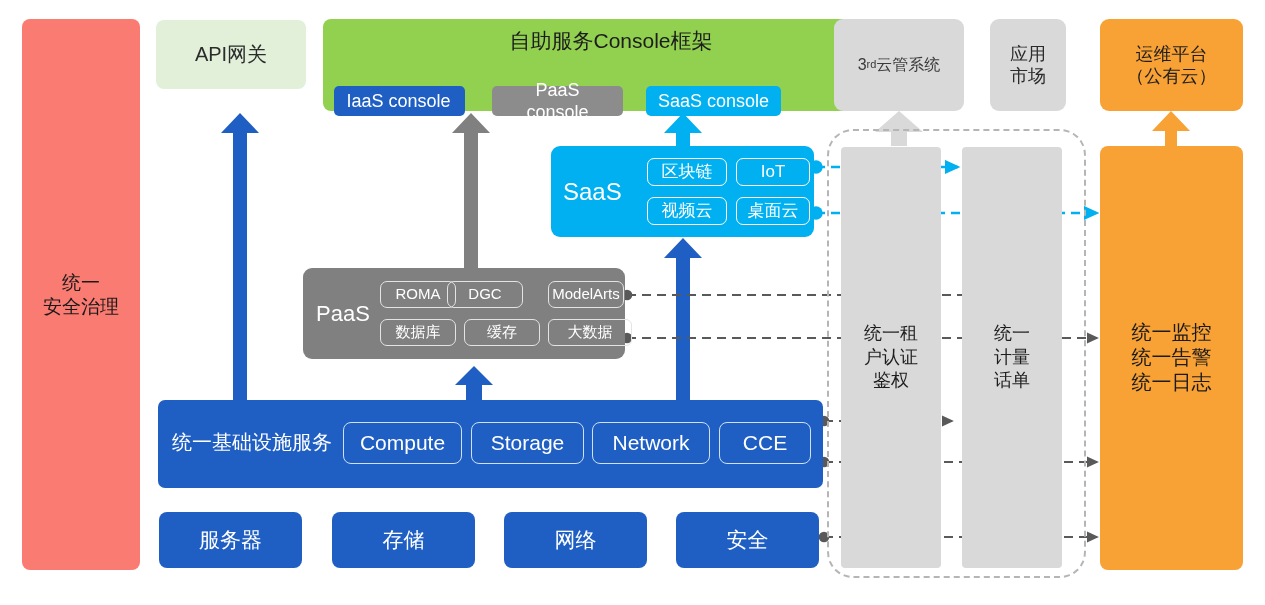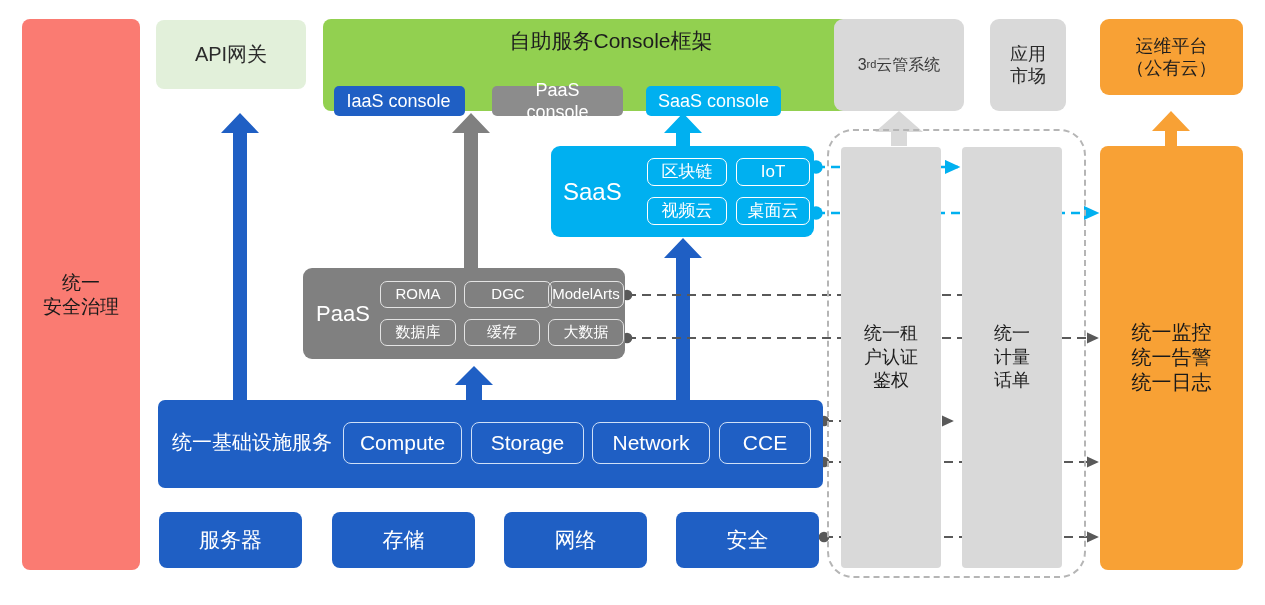--- a/index.html
+++ b/index.html
@@ -86,21 +86,21 @@
   #app-market {
     left: 990px; top: 19px; width: 76px; height: 92px;
     background: #D9D9D9;
     border-radius: 9px;
     color: #2b2b2b;
     font-size: 18px;
     white-space: pre-line;
   }
   
   #ops-platform {
-    left: 1100px; top: 19px; width: 143px; height: 76px;
+    left: 1100px; top: 19px; width: 143px; height: 92px;
     background: #F8A135;
     border-radius: 9px;
     color: #1d1d1d;
     font-size: 18px;
     white-space: pre-line;
   }
   
   #ops-pillar {
     left: 1100px; top: 146px; width: 143px; height: 424px;
     background: #F8A135;
@@ -355,25 +355,25 @@
     <div id="saas-label">SaaS</div>
     <div class="saas-chip" style="left:96px;  top:12px; width:80px;">区块链</div>
     <div class="saas-chip" style="left:185px; top:12px; width:74px;">IoT</div>
     <div class="saas-chip" style="left:96px;  top:51px; width:80px;">视频云</div>
     <div class="saas-chip" style="left:185px; top:51px; width:74px;">桌面云</div>
   </div>
 
   <div class="box" id="paas-layer">
     <div id="paas-label">PaaS</div>
     <div class="paas-chip" style="left:77px;  top:13px; width:76px;">ROMA</div>
-    <div class="paas-chip" style="left:161px; top:13px; width:88px;">DGC</div>
+    <div class="paas-chip" style="left:144px; top:13px; width:76px;">DGC</div>
     <div class="paas-chip" style="left:245px; top:13px; width:76px;">ModelArts</div>
     <div class="paas-chip" style="left:77px;  top:51px; width:76px;">数据库</div>
     <div class="paas-chip" style="left:161px; top:51px; width:76px;">缓存</div>
-    <div class="paas-chip" style="left:245px; top:51px; width:76px;">大数据</div>
+    <div class="paas-chip" style="left:245px; top:51px; width:84px;border-radius:6px;">大数据</div>
   </div>
 
   <div class="box" id="iaas-bar">
     <div id="iaas-label">统一基础设施服务</div>
     <div class="iaas-chip" style="left:185px; width:119px;">Compute</div>
     <div class="iaas-chip" style="left:313px; width:113px;">Storage</div>
     <div class="iaas-chip" style="left:434px; width:118px;">Network</div>
     <div class="iaas-chip" style="left:561px; width:92px;">CCE</div>
   </div>
 

